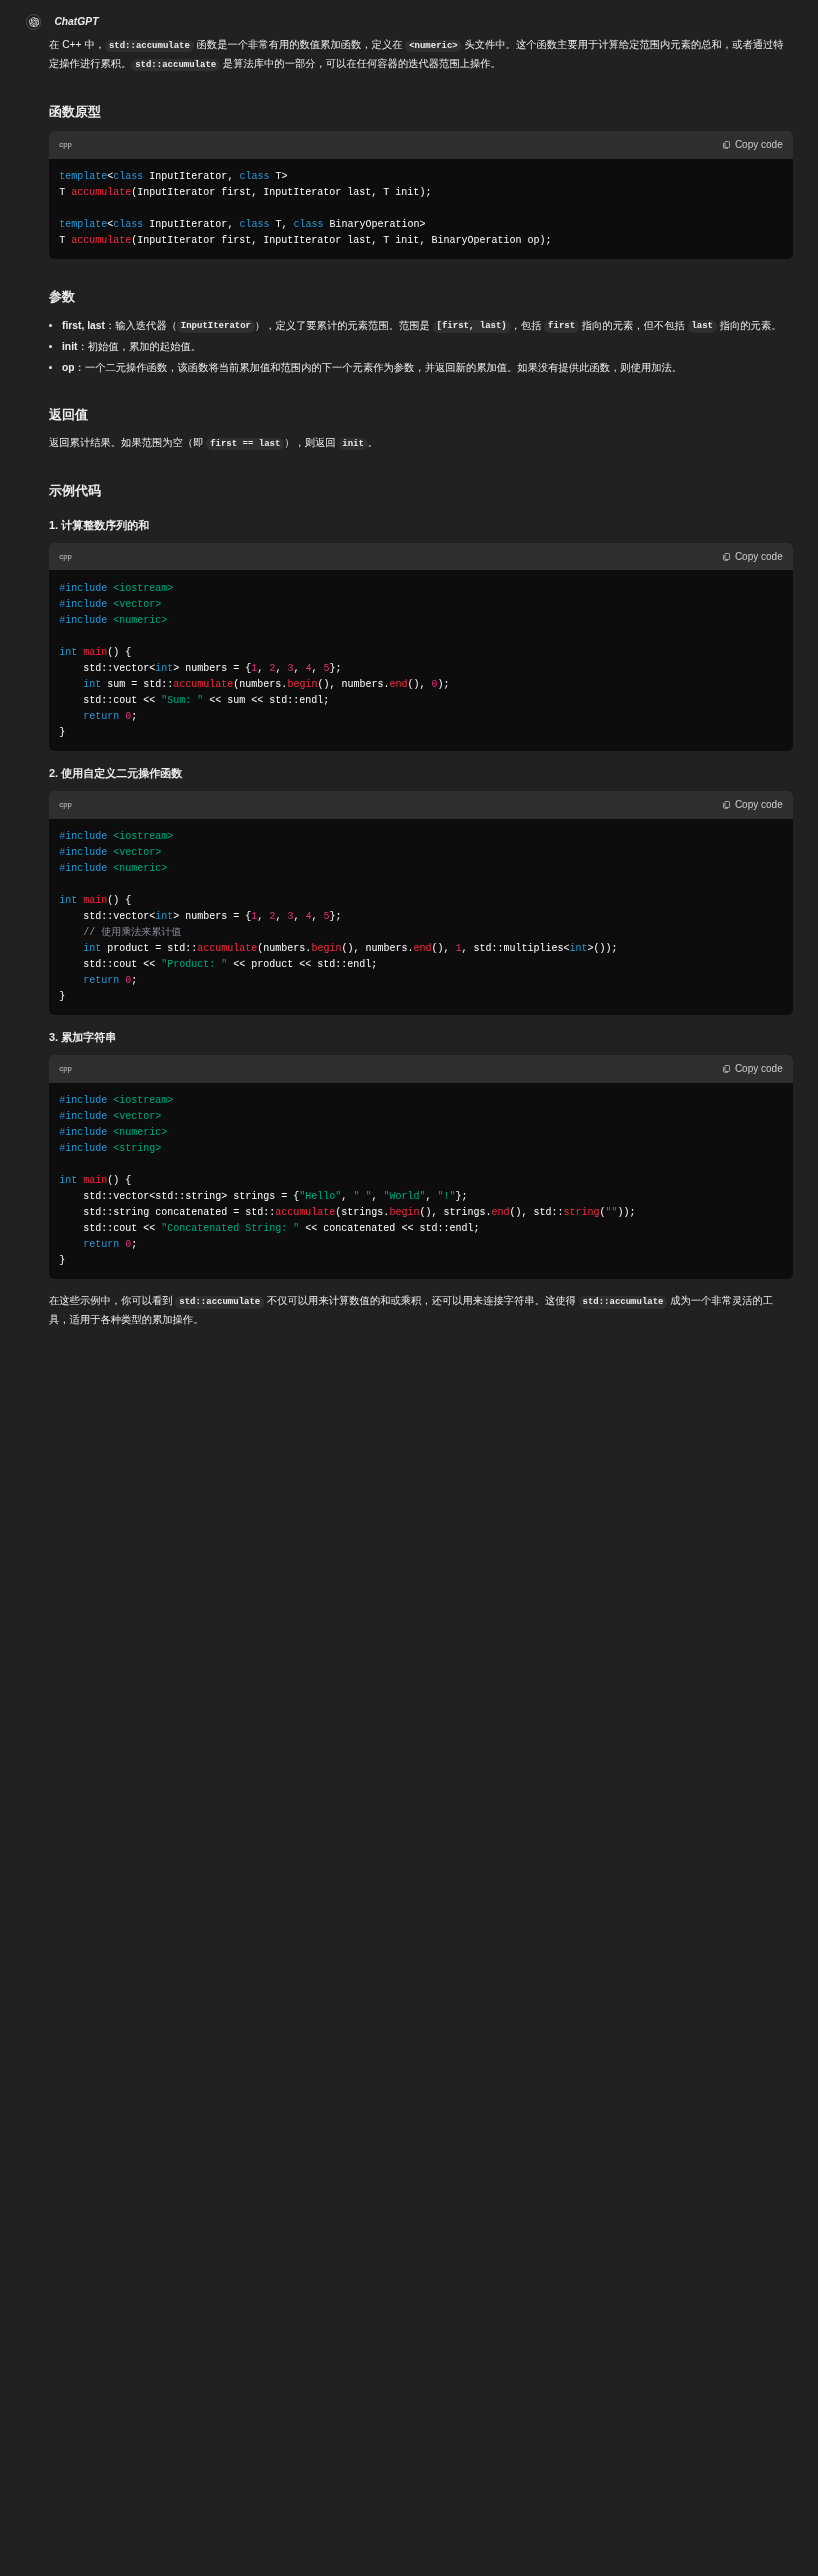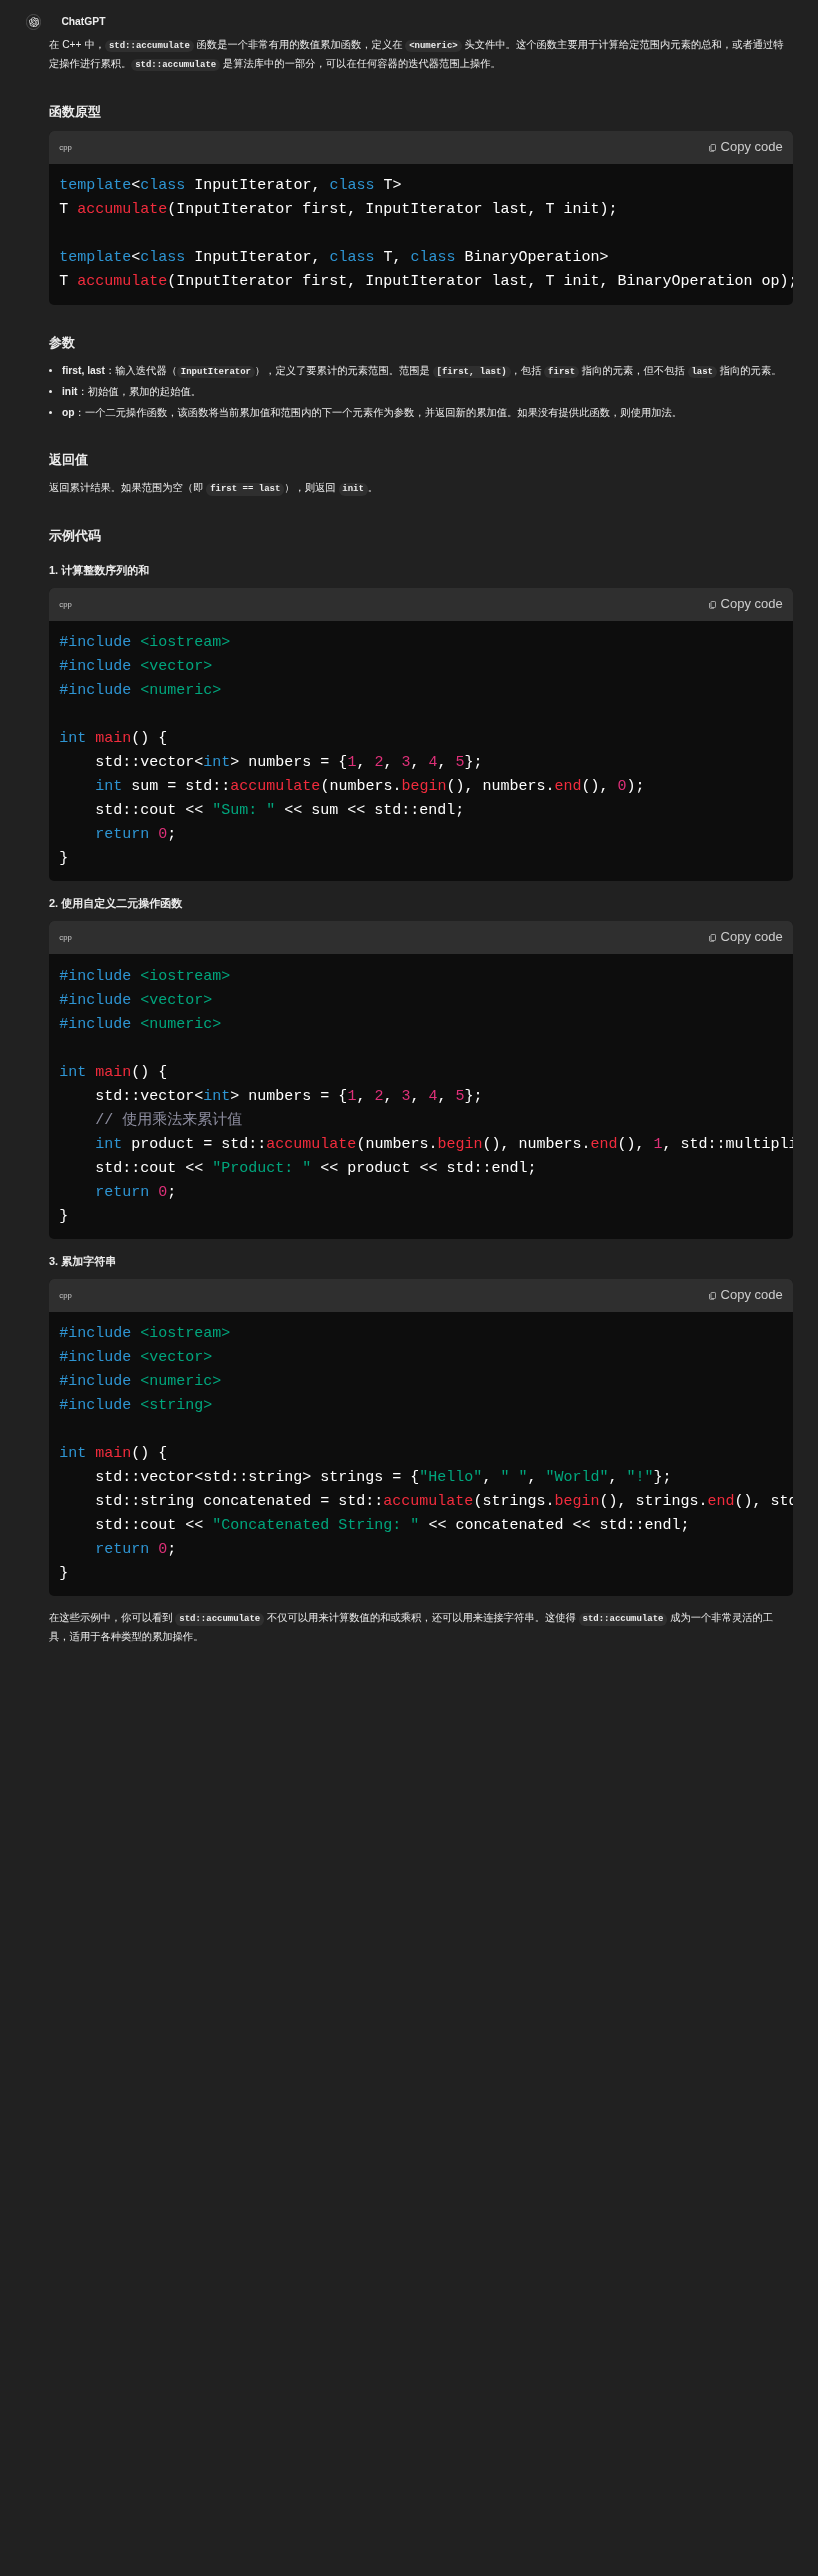--- a/index.html
+++ b/index.html
@@ -10,22 +10,23 @@
     font-size: 10.3px;
     line-height: 1.75;
     width: 819px;
   }
   .message {
     padding: 13px 26px 26px 26px;
   }
   .header-row {
     display: flex;
     align-items: center;
-    gap: 20px;
+    gap: 13px;
     margin-bottom: 5.1px;
+    font-style: italic;
   }
   .avatar {
     width: 15.4px;
     height: 15.4px;
     border-radius: 50%;
     border: 0.6px solid #4d4d4d;
     display: flex;
     align-items: center;
     justify-content: center;
     flex-shrink: 0;
@@ -78,30 +79,30 @@
     justify-content: space-between;
     align-items: center;
     font-size: 7.7px;
     color: #cdcdcd;
   }
   .copy-btn {
     display: flex;
     align-items: center;
     gap: 3.8px;
     cursor: pointer;
-    font-size: 13px;
+    font-size: 10px;
     color: #cdcdcd;
     justify-content: space-between;
   }
   .copy-btn svg { width: 9px; height: 9px; }
   pre {
     padding: 10.3px;
     overflow-x: auto;
     font-family: "SFMono-Regular", Consolas, "Liberation Mono", Menlo, monospace;
-    font-size: 15px;
+    font-size: 10px;
     line-height: 1.6;
     color: #ffffff;
   }
   .tok-kw { color: #2e95d3; }
   .tok-fn { color: #f22c3d; }
   .tok-type { color: #ffffff; }
   .tok-num { color: #df3079; }
   .tok-str { color: #00a67d; }
   .tok-inc { color: #00a67d; }
   .tok-cmt { color: #8e8ea0; }

